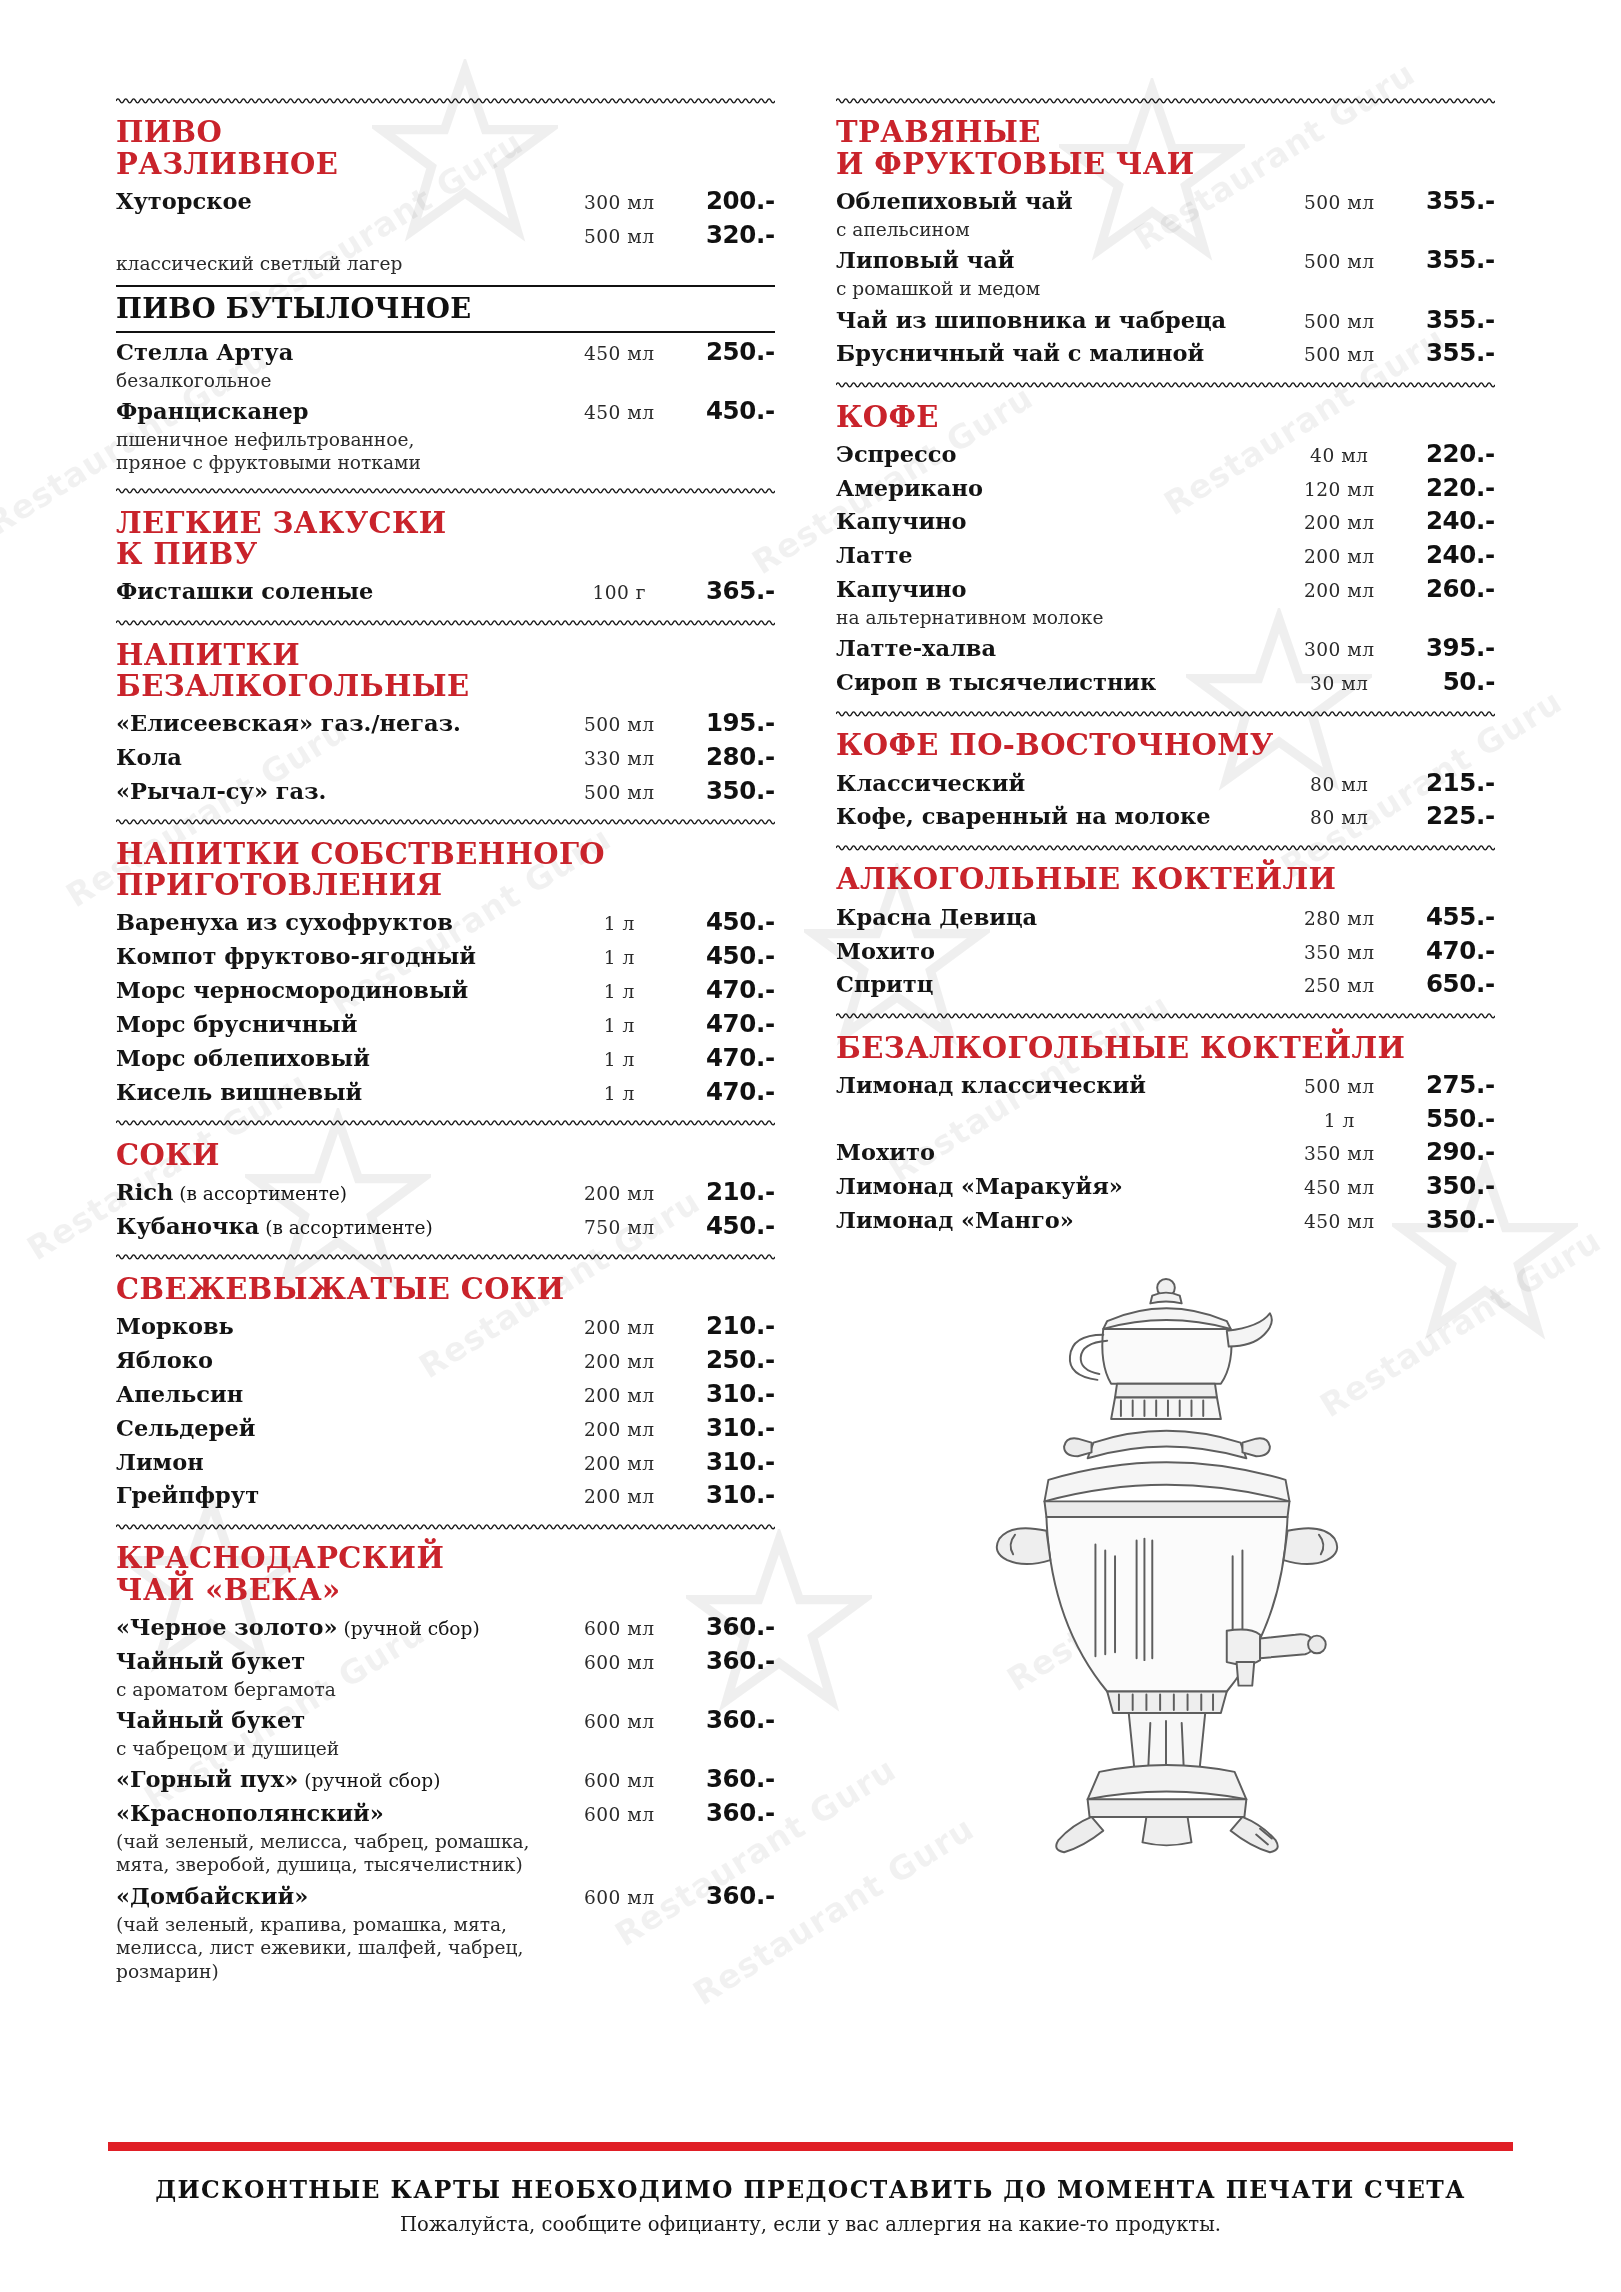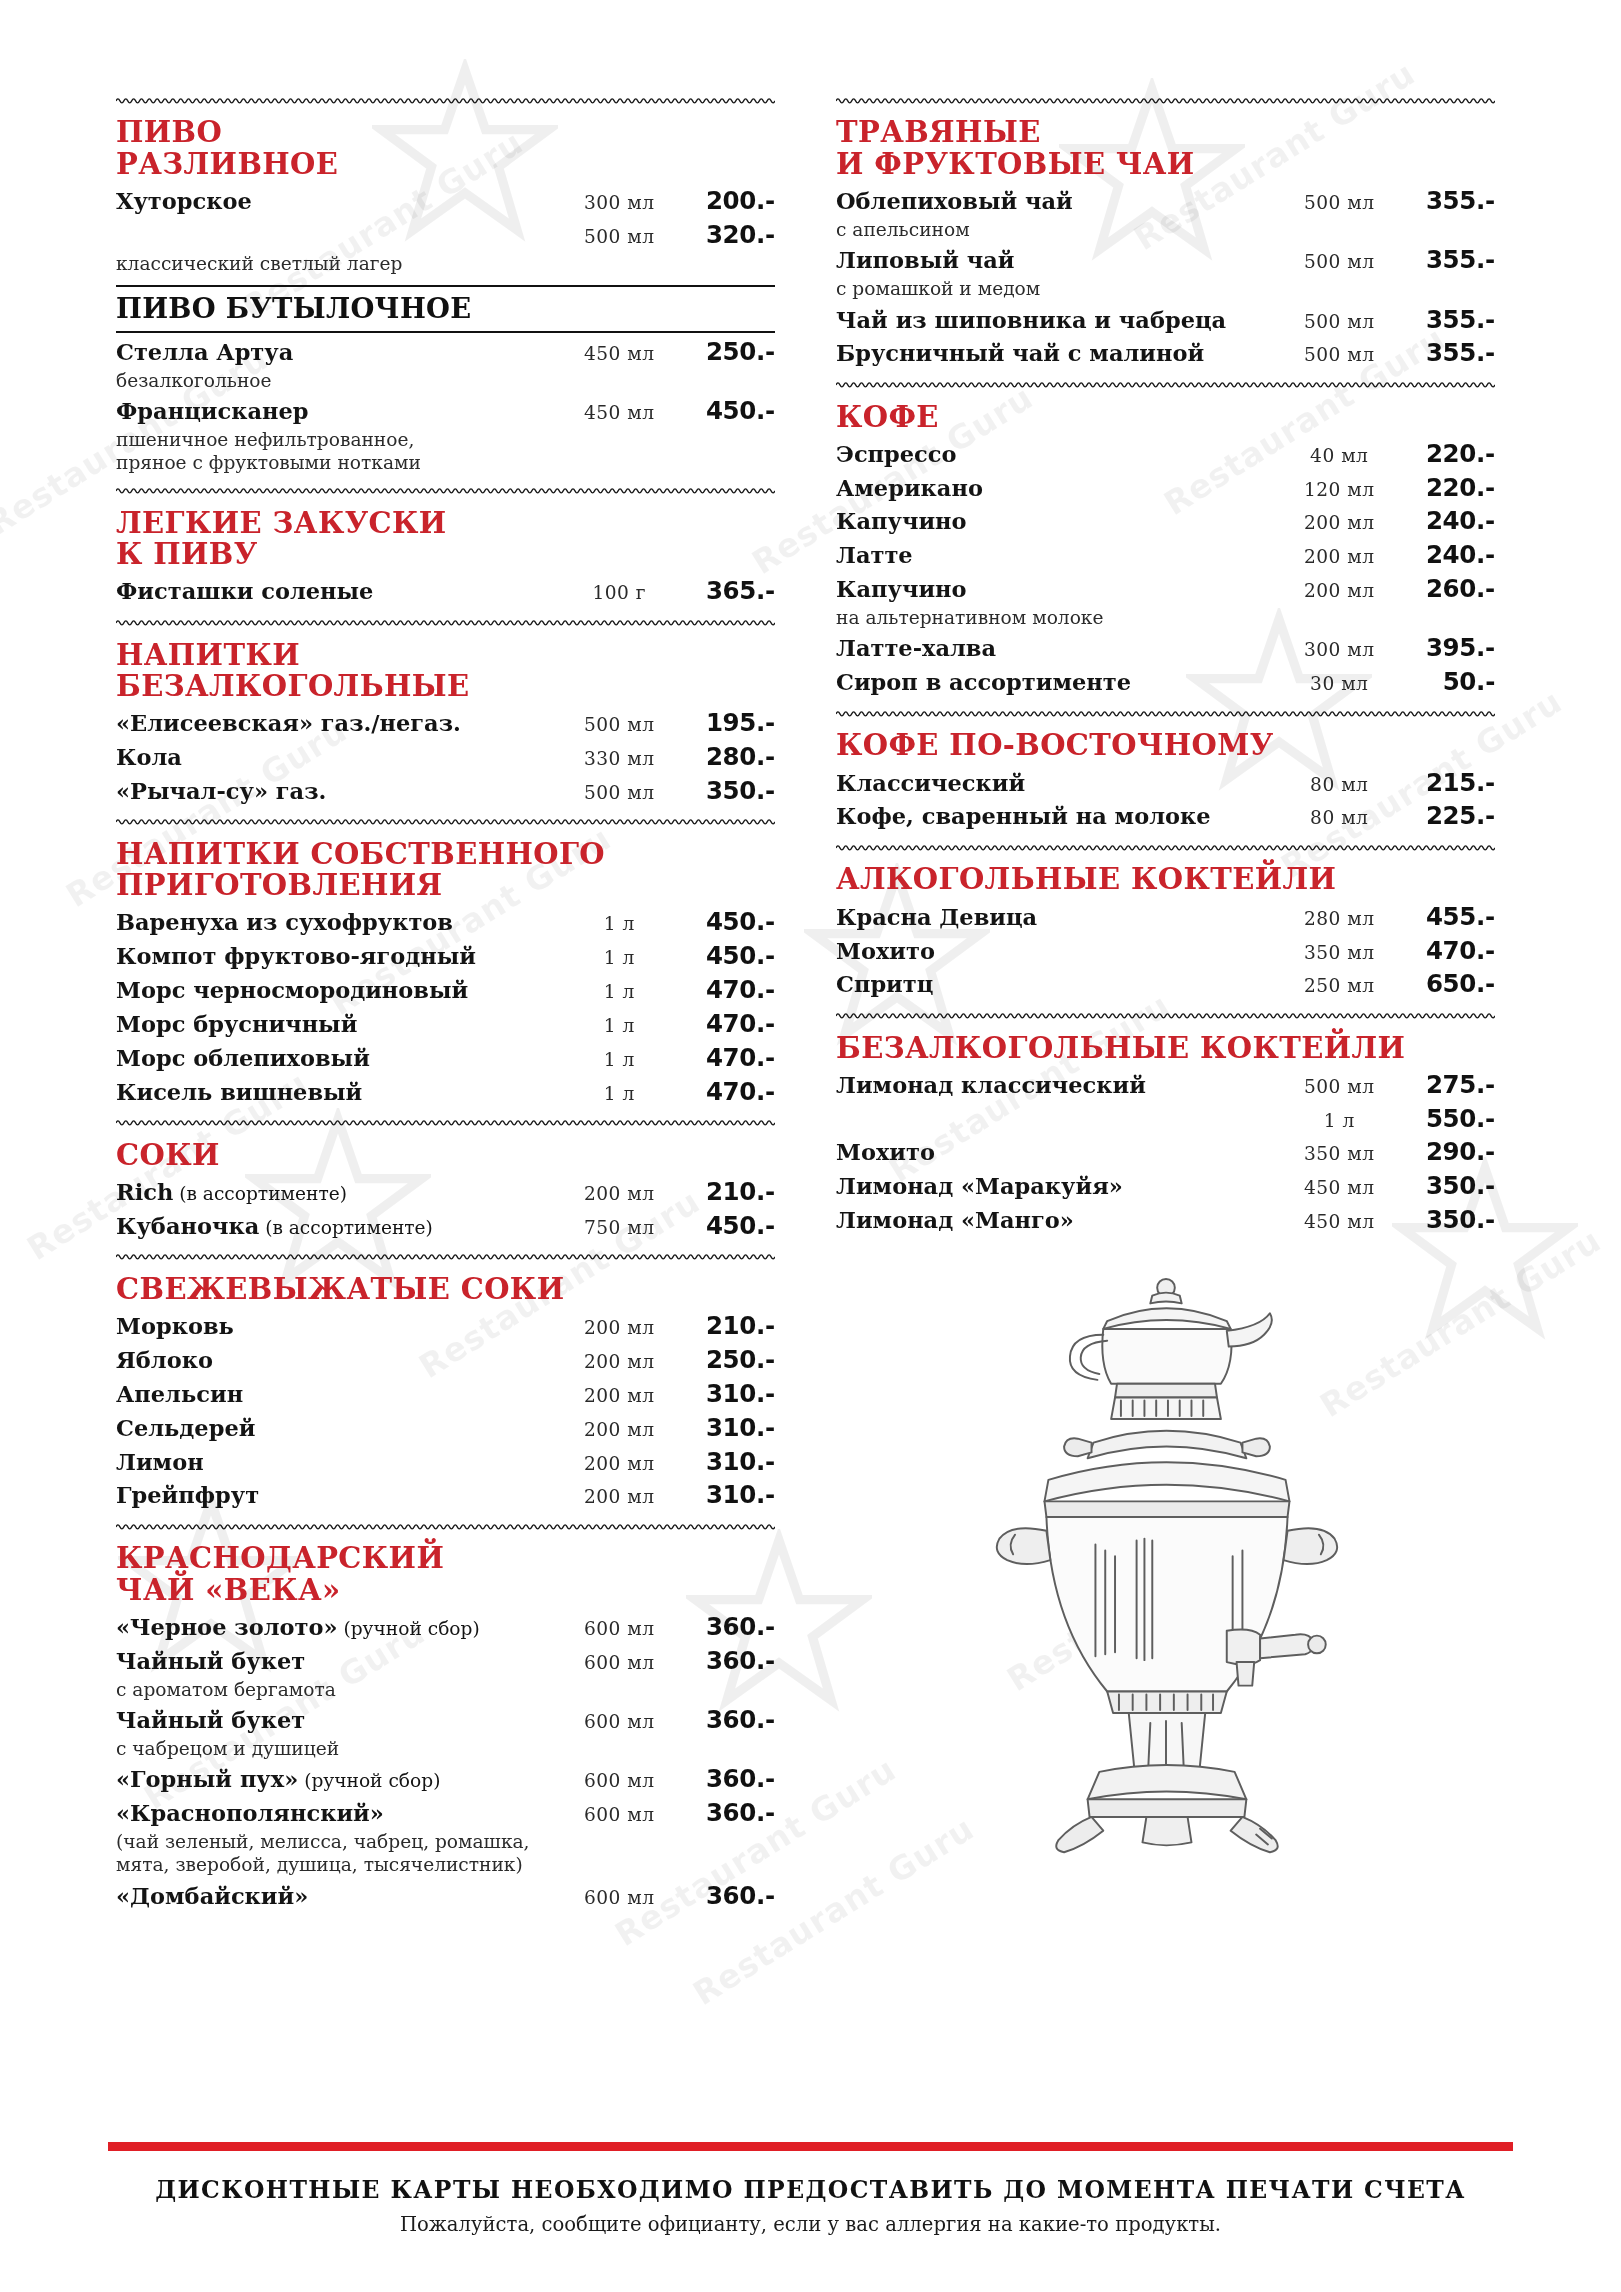--- a/index.html
+++ b/index.html
@@ -427,20 +427,21 @@
           <div class="nm">«Краснополянский»</div>
           <div class="vol">600 мл</div>
           <div class="pr">360.-</div>
         </div>
         <div class="desc">(чай зеленый, мелисса, чабрец, ромашка,<br>мята, зверобой, душица, тысячелистник)</div>
         <div class="row">
           <div class="nm">«Домбайский»</div>
           <div class="vol">600 мл</div>
           <div class="pr">360.-</div>
         </div>
+        <div class="desc">(чай зеленый, крапива, ромашка, мята,<br>мелисса, лист ежевики, шалфей, чабрец,<br>розмарин)</div>
         <div class="gap-s"></div>
       </div>
     <div class="col" id="col-right">
         <div class="wave">
           <svg width="659" height="11.8" viewBox="0 0 672 12">
             <path d="M0 7 q 2 -4 4 0 q 2 4 4 0 q 2 -4 4 0 q 2 4 4 0 q 2 -4 4 0 q 2 4 4 0 q 2 -4 4 0 q 2 4 4 0 q 2 -4 4 0 q 2 4 4 0 q 2 -4 4 0 q 2 4 4 0 q 2 -4 4 0 q 2 4 4 0 q 2 -4 4 0 q 2 4 4 0 q 2 -4 4 0 q 2 4 4 0 q 2 -4 4 0 q 2 4 4 0 q 2 -4 4 0 q 2 4 4 0 q 2 -4 4 0 q 2 4 4 0 q 2 -4 4 0 q 2 4 4 0 q 2 -4 4 0 q 2 4 4 0 q 2 -4 4 0 q 2 4 4 0 q 2 -4 4 0 q 2 4 4 0 q 2 -4 4 0 q 2 4 4 0 q 2 -4 4 0 q 2 4 4 0 q 2 -4 4 0 q 2 4 4 0 q 2 -4 4 0 q 2 4 4 0 q 2 -4 4 0 q 2 4 4 0 q 2 -4 4 0 q 2 4 4 0 q 2 -4 4 0 q 2 4 4 0 q 2 -4 4 0 q 2 4 4 0 q 2 -4 4 0 q 2 4 4 0 q 2 -4 4 0 q 2 4 4 0 q 2 -4 4 0 q 2 4 4 0 q 2 -4 4 0 q 2 4 4 0 q 2 -4 4 0 q 2 4 4 0 q 2 -4 4 0 q 2 4 4 0 q 2 -4 4 0 q 2 4 4 0 q 2 -4 4 0 q 2 4 4 0 q 2 -4 4 0 q 2 4 4 0 q 2 -4 4 0 q 2 4 4 0 q 2 -4 4 0 q 2 4 4 0 q 2 -4 4 0 q 2 4 4 0 q 2 -4 4 0 q 2 4 4 0 q 2 -4 4 0 q 2 4 4 0 q 2 -4 4 0 q 2 4 4 0 q 2 -4 4 0 q 2 4 4 0 q 2 -4 4 0 q 2 4 4 0 q 2 -4 4 0 q 2 4 4 0 q 2 -4 4 0 q 2 4 4 0 q 2 -4 4 0 q 2 4 4 0 q 2 -4 4 0 q 2 4 4 0 q 2 -4 4 0 q 2 4 4 0 q 2 -4 4 0 q 2 4 4 0 q 2 -4 4 0 q 2 4 4 0 q 2 -4 4 0 q 2 4 4 0 q 2 -4 4 0 q 2 4 4 0 q 2 -4 4 0 q 2 4 4 0 q 2 -4 4 0 q 2 4 4 0 q 2 -4 4 0 q 2 4 4 0 q 2 -4 4 0 q 2 4 4 0 q 2 -4 4 0 q 2 4 4 0 q 2 -4 4 0 q 2 4 4 0 q 2 -4 4 0 q 2 4 4 0 q 2 -4 4 0 q 2 4 4 0 q 2 -4 4 0 q 2 4 4 0 q 2 -4 4 0 q 2 4 4 0 q 2 -4 4 0 q 2 4 4 0 q 2 -4 4 0 q 2 4 4 0 q 2 -4 4 0 q 2 4 4 0 q 2 -4 4 0 q 2 4 4 0 q 2 -4 4 0 q 2 4 4 0 q 2 -4 4 0 q 2 4 4 0 q 2 -4 4 0 q 2 4 4 0 q 2 -4 4 0 q 2 4 4 0 q 2 -4 4 0 q 2 4 4 0 q 2 -4 4 0 q 2 4 4 0 q 2 -4 4 0 q 2 4 4 0 q 2 -4 4 0 q 2 4 4 0 q 2 -4 4 0 q 2 4 4 0 q 2 -4 4 0 q 2 4 4 0 q 2 -4 4 0 q 2 4 4 0 q 2 -4 4 0 q 2 4 4 0 q 2 -4 4 0 q 2 4 4 0 q 2 -4 4 0 q 2 4 4 0 q 2 -4 4 0 q 2 4 4 0 q 2 -4 4 0 q 2 4 4 0 q 2 -4 4 0 q 2 4 4 0 q 2 -4 4 0 q 2 4 4 0 q 2 -4 4 0 q 2 4 4 0 q 2 -4 4 0 q 2 4 4 0 " fill="none" stroke="#1a1a1a" stroke-width="1.4"></path>
           </svg>
         </div>
         <div class="sec-head">
           <span class="l2">ТРАВЯНЫЕ</span>
@@ -502,21 +503,21 @@
           <div class="vol">200 мл</div>
           <div class="pr">260.-</div>
         </div>
         <div class="desc">на альтернативном молоке</div>
         <div class="row">
           <div class="nm">Латте-халва</div>
           <div class="vol">300 мл</div>
           <div class="pr">395.-</div>
         </div>
         <div class="row">
-          <div class="nm">Сироп в ассортименте</div>
+          <div class="nm">Сироп в тысячелистник</div>
           <div class="vol">30 мл</div>
           <div class="pr">50.-</div>
         </div>
         <div class="gap-s"></div>
         <div class="wave">
           <svg width="659" height="11.8" viewBox="0 0 672 12">
             <path d="M0 7 q 2 -4 4 0 q 2 4 4 0 q 2 -4 4 0 q 2 4 4 0 q 2 -4 4 0 q 2 4 4 0 q 2 -4 4 0 q 2 4 4 0 q 2 -4 4 0 q 2 4 4 0 q 2 -4 4 0 q 2 4 4 0 q 2 -4 4 0 q 2 4 4 0 q 2 -4 4 0 q 2 4 4 0 q 2 -4 4 0 q 2 4 4 0 q 2 -4 4 0 q 2 4 4 0 q 2 -4 4 0 q 2 4 4 0 q 2 -4 4 0 q 2 4 4 0 q 2 -4 4 0 q 2 4 4 0 q 2 -4 4 0 q 2 4 4 0 q 2 -4 4 0 q 2 4 4 0 q 2 -4 4 0 q 2 4 4 0 q 2 -4 4 0 q 2 4 4 0 q 2 -4 4 0 q 2 4 4 0 q 2 -4 4 0 q 2 4 4 0 q 2 -4 4 0 q 2 4 4 0 q 2 -4 4 0 q 2 4 4 0 q 2 -4 4 0 q 2 4 4 0 q 2 -4 4 0 q 2 4 4 0 q 2 -4 4 0 q 2 4 4 0 q 2 -4 4 0 q 2 4 4 0 q 2 -4 4 0 q 2 4 4 0 q 2 -4 4 0 q 2 4 4 0 q 2 -4 4 0 q 2 4 4 0 q 2 -4 4 0 q 2 4 4 0 q 2 -4 4 0 q 2 4 4 0 q 2 -4 4 0 q 2 4 4 0 q 2 -4 4 0 q 2 4 4 0 q 2 -4 4 0 q 2 4 4 0 q 2 -4 4 0 q 2 4 4 0 q 2 -4 4 0 q 2 4 4 0 q 2 -4 4 0 q 2 4 4 0 q 2 -4 4 0 q 2 4 4 0 q 2 -4 4 0 q 2 4 4 0 q 2 -4 4 0 q 2 4 4 0 q 2 -4 4 0 q 2 4 4 0 q 2 -4 4 0 q 2 4 4 0 q 2 -4 4 0 q 2 4 4 0 q 2 -4 4 0 q 2 4 4 0 q 2 -4 4 0 q 2 4 4 0 q 2 -4 4 0 q 2 4 4 0 q 2 -4 4 0 q 2 4 4 0 q 2 -4 4 0 q 2 4 4 0 q 2 -4 4 0 q 2 4 4 0 q 2 -4 4 0 q 2 4 4 0 q 2 -4 4 0 q 2 4 4 0 q 2 -4 4 0 q 2 4 4 0 q 2 -4 4 0 q 2 4 4 0 q 2 -4 4 0 q 2 4 4 0 q 2 -4 4 0 q 2 4 4 0 q 2 -4 4 0 q 2 4 4 0 q 2 -4 4 0 q 2 4 4 0 q 2 -4 4 0 q 2 4 4 0 q 2 -4 4 0 q 2 4 4 0 q 2 -4 4 0 q 2 4 4 0 q 2 -4 4 0 q 2 4 4 0 q 2 -4 4 0 q 2 4 4 0 q 2 -4 4 0 q 2 4 4 0 q 2 -4 4 0 q 2 4 4 0 q 2 -4 4 0 q 2 4 4 0 q 2 -4 4 0 q 2 4 4 0 q 2 -4 4 0 q 2 4 4 0 q 2 -4 4 0 q 2 4 4 0 q 2 -4 4 0 q 2 4 4 0 q 2 -4 4 0 q 2 4 4 0 q 2 -4 4 0 q 2 4 4 0 q 2 -4 4 0 q 2 4 4 0 q 2 -4 4 0 q 2 4 4 0 q 2 -4 4 0 q 2 4 4 0 q 2 -4 4 0 q 2 4 4 0 q 2 -4 4 0 q 2 4 4 0 q 2 -4 4 0 q 2 4 4 0 q 2 -4 4 0 q 2 4 4 0 q 2 -4 4 0 q 2 4 4 0 q 2 -4 4 0 q 2 4 4 0 q 2 -4 4 0 q 2 4 4 0 q 2 -4 4 0 q 2 4 4 0 q 2 -4 4 0 q 2 4 4 0 q 2 -4 4 0 q 2 4 4 0 q 2 -4 4 0 q 2 4 4 0 " fill="none" stroke="#1a1a1a" stroke-width="1.4"></path>
           </svg>
         </div>
         <div class="sec-head">

